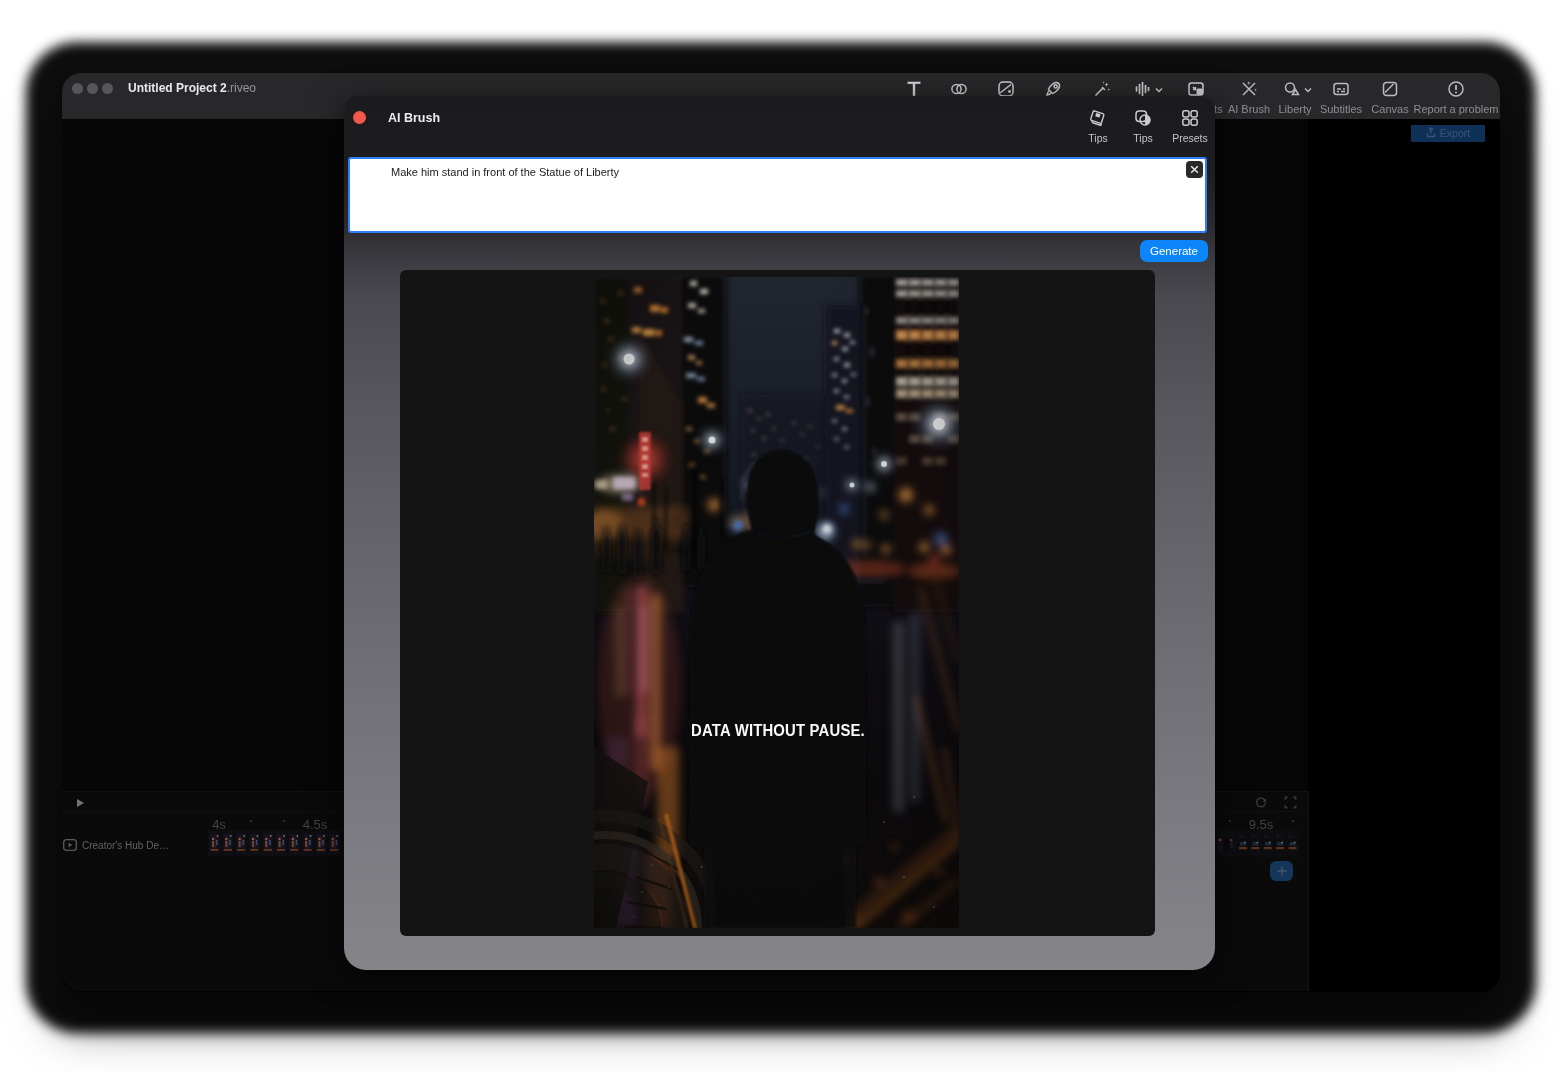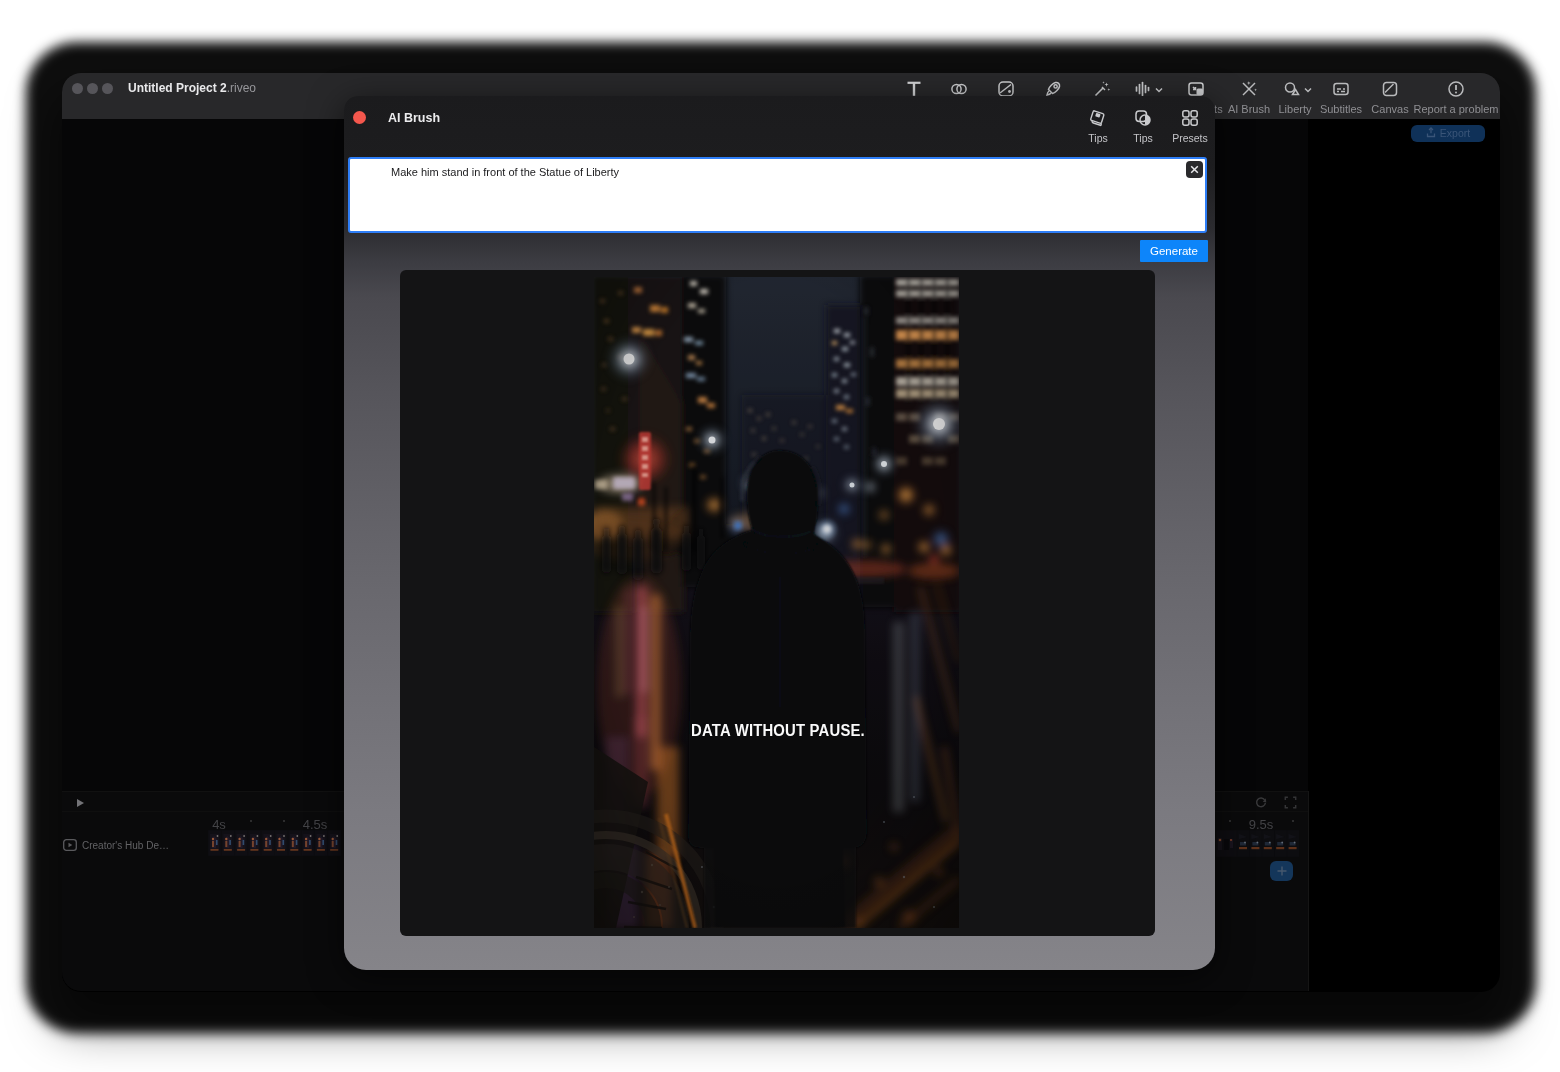--- a/index.html
+++ b/index.html
@@ -7,40 +7,40 @@
   *{box-sizing:border-box;}
   .abs{position:absolute;}
   .window{position:absolute;left:62px;top:73px;width:1438px;height:919px;background:#000;border-radius:19px;
     box-shadow:0 5px 12px 36px rgba(0,0,0,0.95), 0 28px 45px 8px rgba(0,0,0,0.5);}
   .titlebar{position:absolute;left:62px;top:73px;width:1438px;height:46px;background:#28282a;border-radius:19px 19px 0 0;}
   .tl{position:absolute;top:83px;width:11px;height:11px;border-radius:50%;background:#56555a;}
   .wintitle{position:absolute;left:128px;top:80px;font-size:12px;line-height:16px;color:#e9e9eb;font-weight:bold;white-space:nowrap;}
   .wintitle span{color:#97979b;font-weight:normal;}
   .ticon{position:absolute;top:79px;width:20px;height:20px;transform:translateX(-50%);}
   .toollabel{position:absolute;top:103px;font-size:11px;color:#8f8f93;text-align:center;white-space:nowrap;transform:translateX(-50%);}
-  .export{position:absolute;left:1411px;top:125px;width:74px;height:17px;border-radius:6px;background:#0f3158;color:#3a5578;font-size:10.5px;line-height:17px;text-align:center;}
+  .export{position:absolute;left:1411px;top:125px;width:74px;height:17px;border-radius:1px;background:#0f3158;color:#3a5578;font-size:10.5px;line-height:17px;text-align:center;}
   
   .tl-area{position:absolute;left:62px;top:792px;width:1246px;height:199px;background:#0a0a0b;border-bottom-left-radius:19px;}
   .tl-line{position:absolute;background:#151515;}
   .ruler{position:absolute;top:817px;font-size:13px;color:#434346;transform:translateX(-50%);}
   .rdot{position:absolute;top:820px;width:2px;height:2px;background:#38383a;border-radius:50%;}
   .clipname{position:absolute;left:82px;top:840px;font-size:10px;color:#626265;}
   .playbtn{position:absolute;left:77px;top:799px;width:0;height:0;border-left:7px solid #737377;border-top:4.5px solid transparent;border-bottom:4.5px solid transparent;}
   
   .modal{position:absolute;left:344px;top:96px;width:871px;height:874px;border-radius:14px 14px 22px 22px;
     background:linear-gradient(180deg,#1b1b1d 0%,#1d1d1f 8%,#2b2b2f 15%,#3c3c42 19%,#4a494f 23%,#56555b 34%,#646369 50%,#706f75 66%,#7b7a80 82%,#858489 100%);
     box-shadow:0 8px 34px rgba(0,0,0,0.6);}
   .mdot{position:absolute;left:353px;top:111px;width:13px;height:13px;border-radius:50%;background:#f4574d;}
   .mtitle{position:absolute;left:388px;top:111px;font-size:12.5px;font-weight:bold;color:#ececee;}
   .micon{position:absolute;top:108px;width:20px;height:20px;transform:translateX(-50%);}
   .mlabel{position:absolute;top:132px;font-size:10.5px;color:#c4c4c8;transform:translateX(-50%);white-space:nowrap;}
   .minput{position:absolute;left:348px;top:157px;width:859px;height:76px;background:#fff;border:2px solid #2e7ef7;border-radius:3px;}
   .mtext{position:absolute;left:360px;top:166px;font-size:11px;color:#1b1b1d;margin-left:31px;}
   .xbtn{position:absolute;left:1186px;top:161px;width:17px;height:17px;border-radius:4px;background:#29292b;}
-  .generate{position:absolute;left:1140px;top:240px;width:68px;height:22px;border-radius:1px;background:#0d85fa;color:#fff;font-size:11.5px;line-height:22px;text-align:center;}
+  .generate{position:absolute;left:1140px;top:240px;width:68px;height:22px;border-radius:7px;background:#0d85fa;color:#fff;font-size:11.5px;line-height:22px;text-align:center;}
   .panel{position:absolute;left:400px;top:270px;width:755px;height:666px;background:#141415;border-radius:6px;}
   .photo{position:absolute;left:594px;top:277px;width:365px;height:651px;}
 </style>
 </head>
 <body>
 <div class="window"></div>
 <div class="titlebar"></div>
 <div class="tl" style="left:72px;"></div>
 <div class="tl" style="left:87px;"></div>
 <div class="tl" style="left:102px;"></div>

